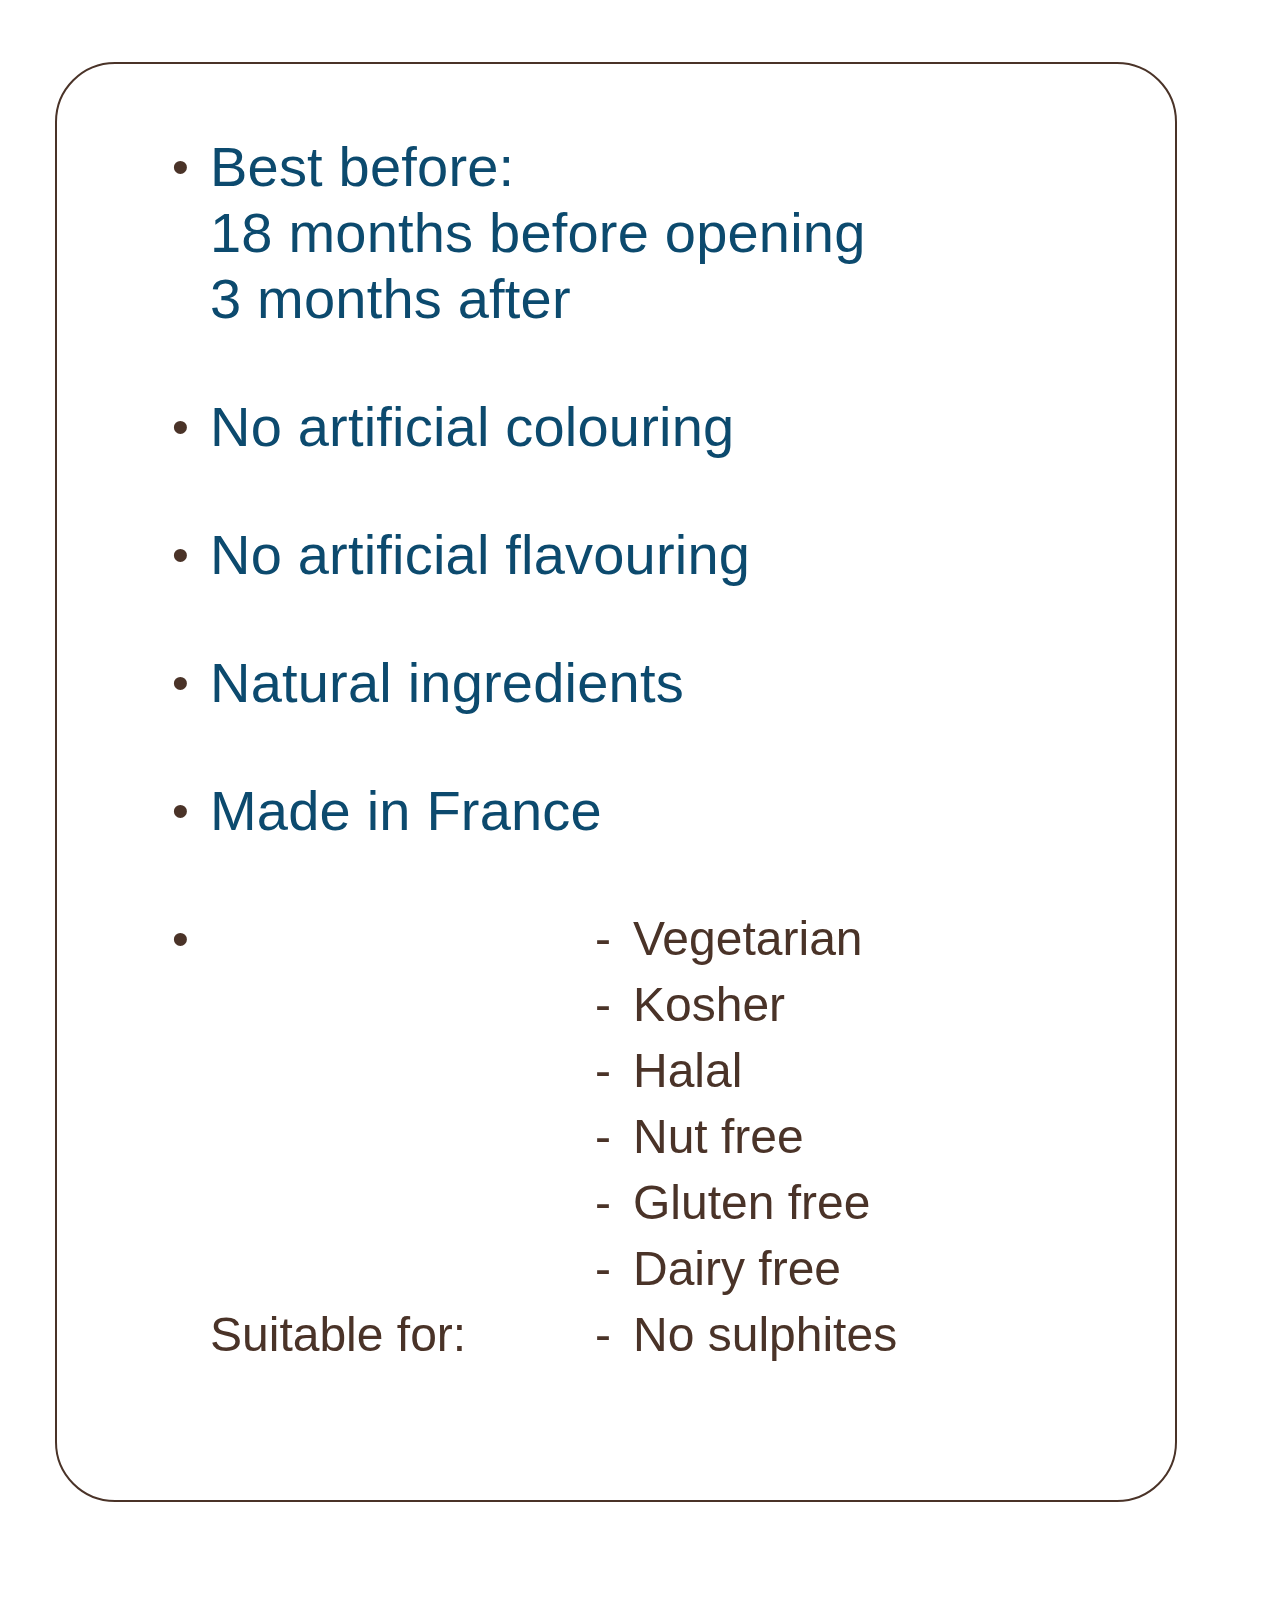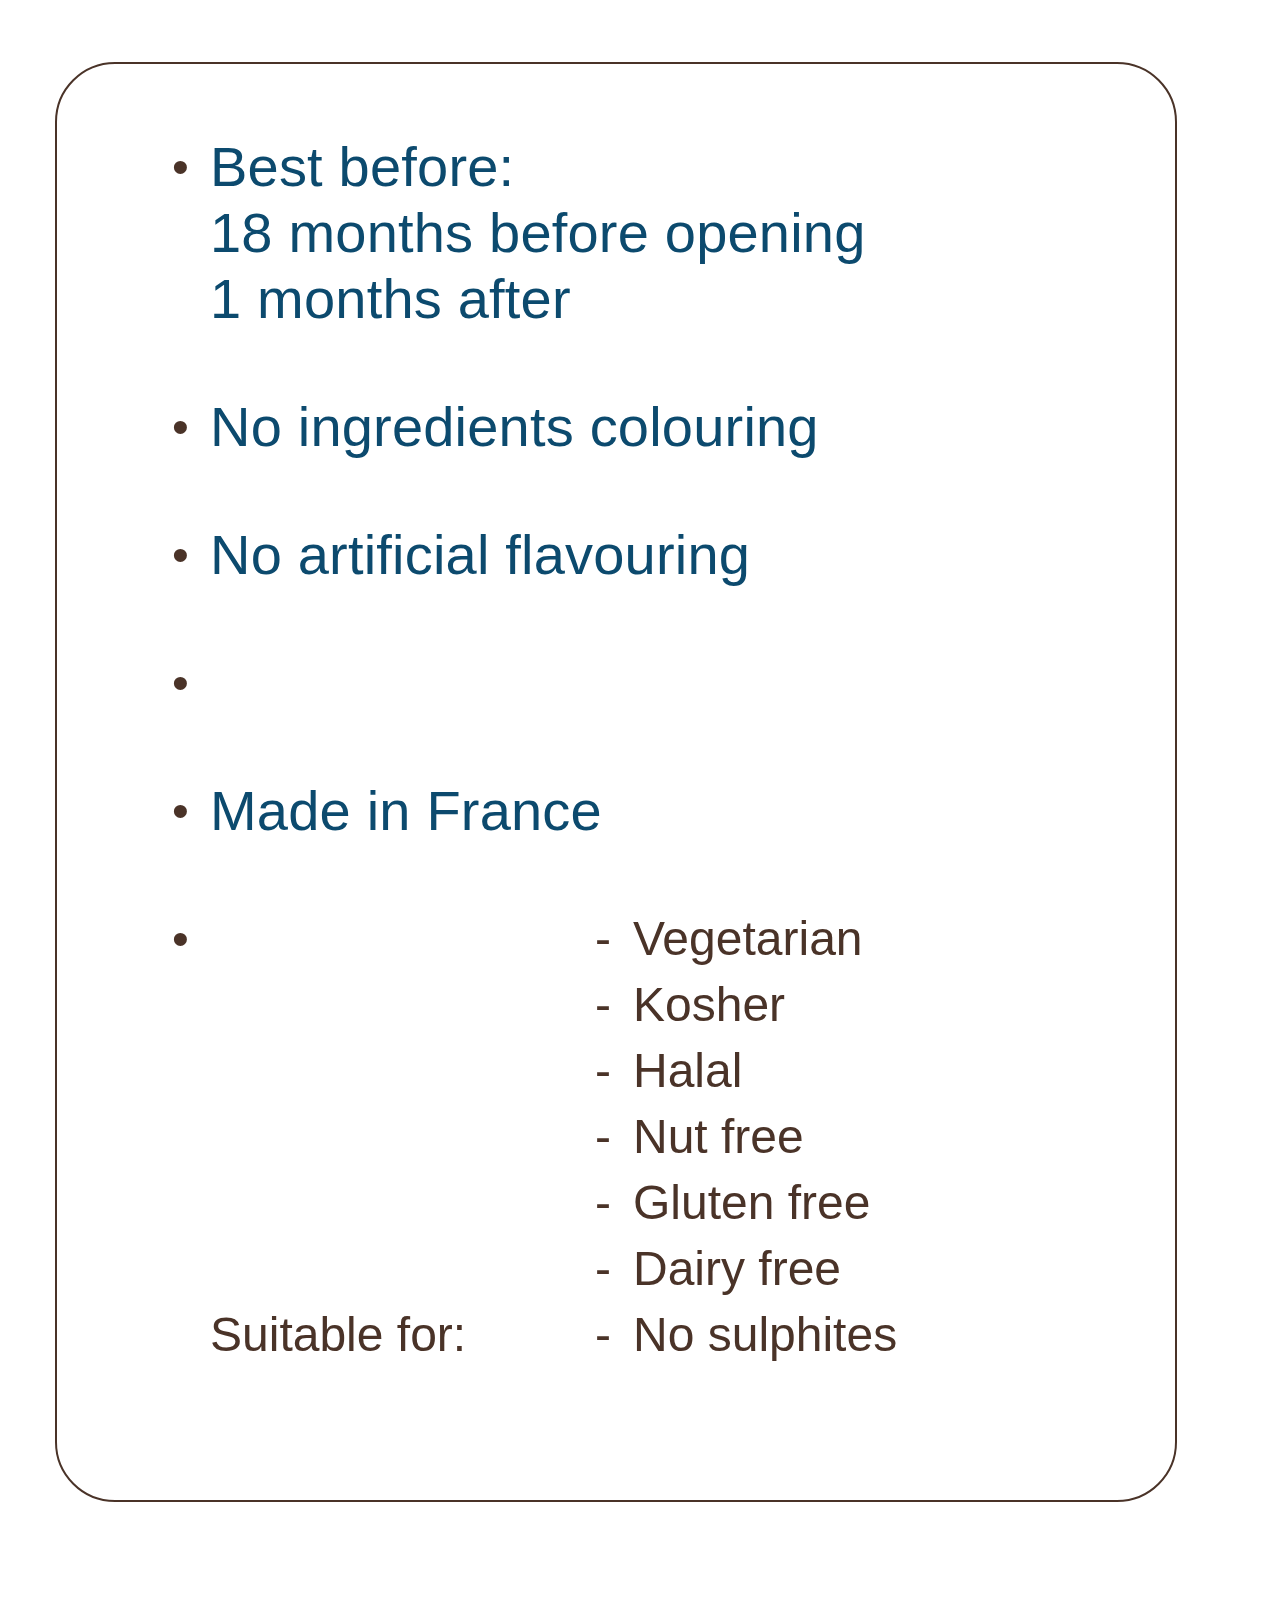--- a/index.html
+++ b/index.html
@@ -80,36 +80,37 @@
 <body>
 
 <div class="card">
   <div class="content">
 
     <div class="bullet-block">
       <span class="bullet-mark">•</span>
       <div class="bullet-body">
         <div class="line">Best before:</div>
         <div class="line">18 months before opening</div>
-        <div class="line">1 months after</div>
+        <div class="line">3 months after</div>
       </div>
     </div>
 
     <div class="bullet-block">
       <span class="bullet-mark">•</span>
-      <div class="bullet-body">No ingredients colouring</div>
+      <div class="bullet-body">No artificial colouring</div>
     </div>
 
     <div class="bullet-block">
       <span class="bullet-mark">•</span>
       <div class="bullet-body">No artificial flavouring</div>
     </div>
 
     <div class="bullet-block">
       <span class="bullet-mark">•</span>
+      <div class="bullet-body">Natural ingredients</div>
     </div>
 
     <div class="bullet-block">
       <span class="bullet-mark">•</span>
       <div class="bullet-body">Made in France</div>
     </div>
 
     <div class="bullet-block">
       <span class="bullet-mark">•</span>
       <div class="suitable-row">

